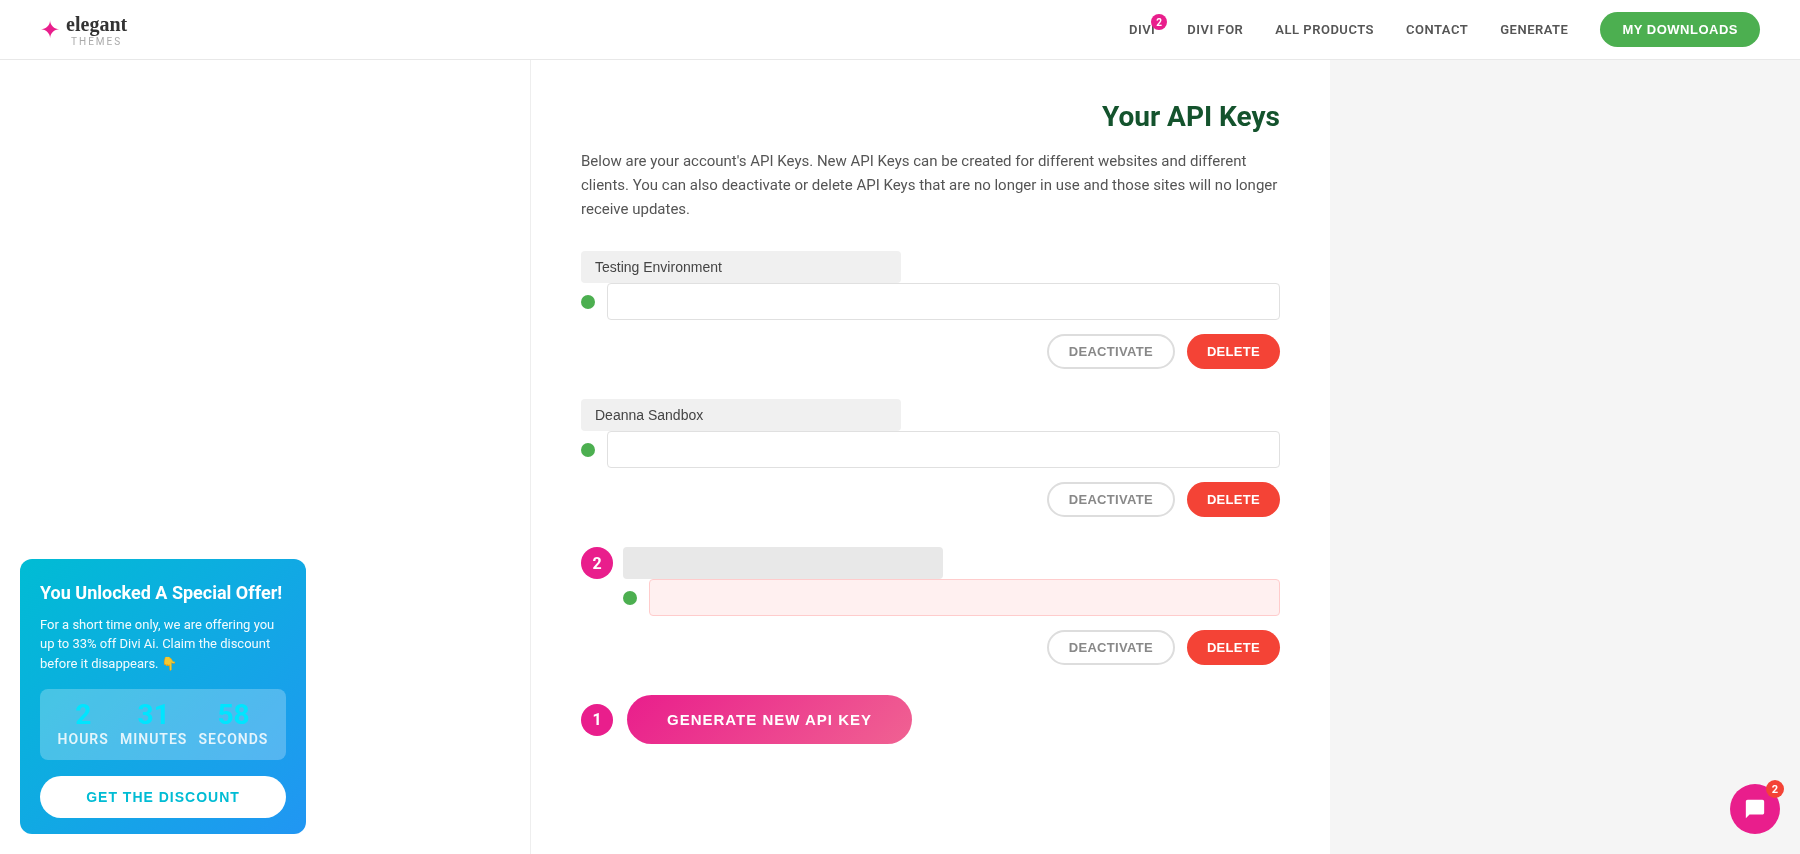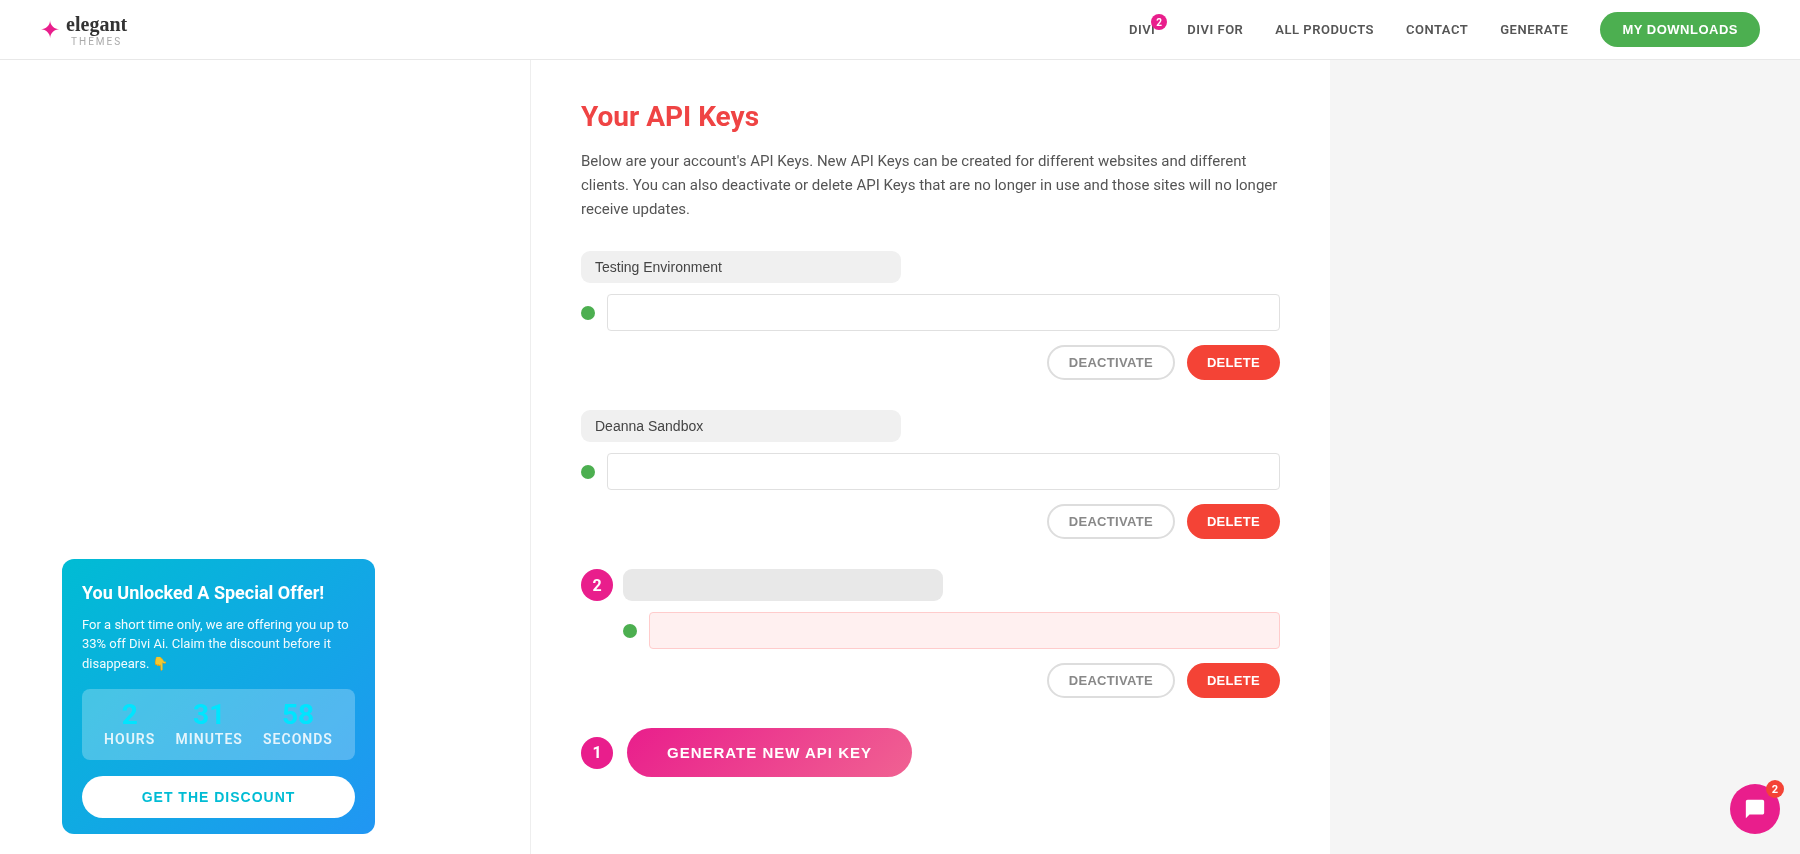--- a/index.html
+++ b/index.html
@@ -62,44 +62,45 @@
       flex: 1;
       background: #fff;
       padding: 40px 50px;
       border-left: 1px solid #eee;
       max-width: 800px;
     }
 
     .page-title {
       font-size: 28px;
       font-weight: 700;
-      color: #ef4444;
+      color: #14532d;
       margin-bottom: 16px;
+      text-align: right;
     }
 
     .page-desc {
       font-size: 15px;
       color: #555;
       line-height: 1.6;
       margin-bottom: 30px;
     }
 
     
     .api-entry {
       margin-bottom: 30px;
     }
 
     .api-label-input {
       background: #f0f0f0;
       border: none;
-      border-radius: 9px;
+      border-radius: 4px;
       padding: 8px 14px;
       font-size: 14px;
       color: #444;
-      margin-bottom: 11px;
+      margin-bottom: 0;
       display: block;
       width: 320px;
     }
 
     .api-key-row {
       display: flex;
       align-items: center;
       gap: 12px;
       margin-bottom: 14px;
     }
@@ -204,27 +205,26 @@
       width: 200px;
       background: #f5f5f5;
       flex-shrink: 0;
     }
 
     
     .offer-card {
       position: fixed;
       bottom: 20px;
       left: 20px;
-      width: 313px;
+      width: 286px;
       background: linear-gradient(135deg, #00bcd4, #2196F3);
       border-radius: 12px;
       padding: 22px 20px 16px;
       color: #fff;
       z-index: 200;
-      margin-left: 42px;
     }
 
     .offer-title {
       font-size: 18px;
       font-weight: 700;
       margin-bottom: 10px;
       line-height: 1.3;
     }
 
     .offer-desc {

